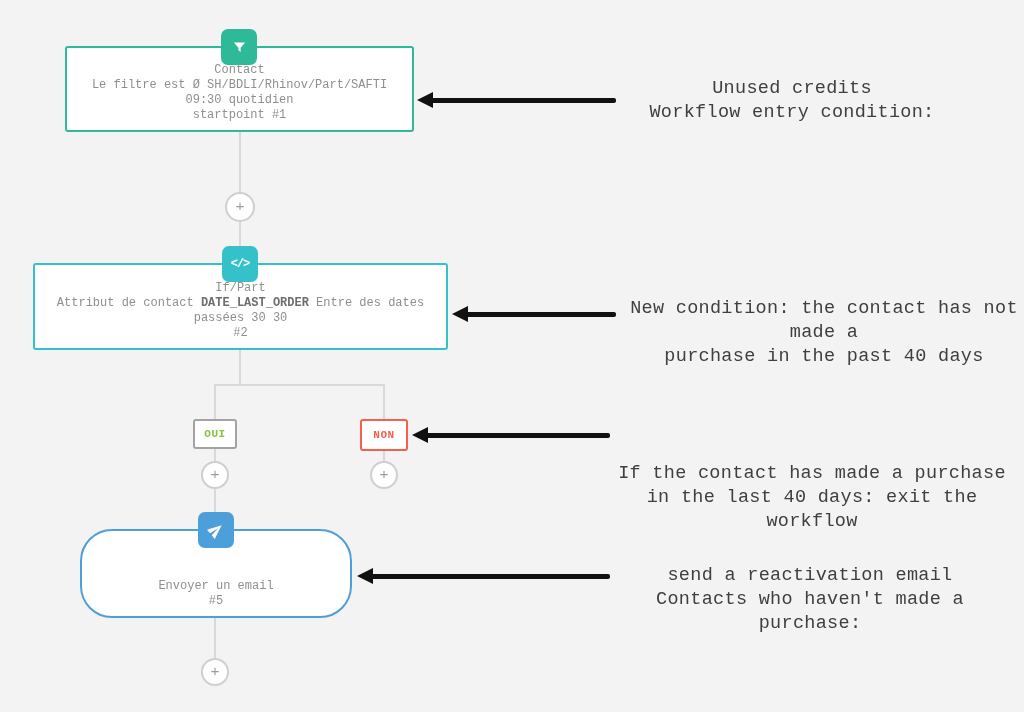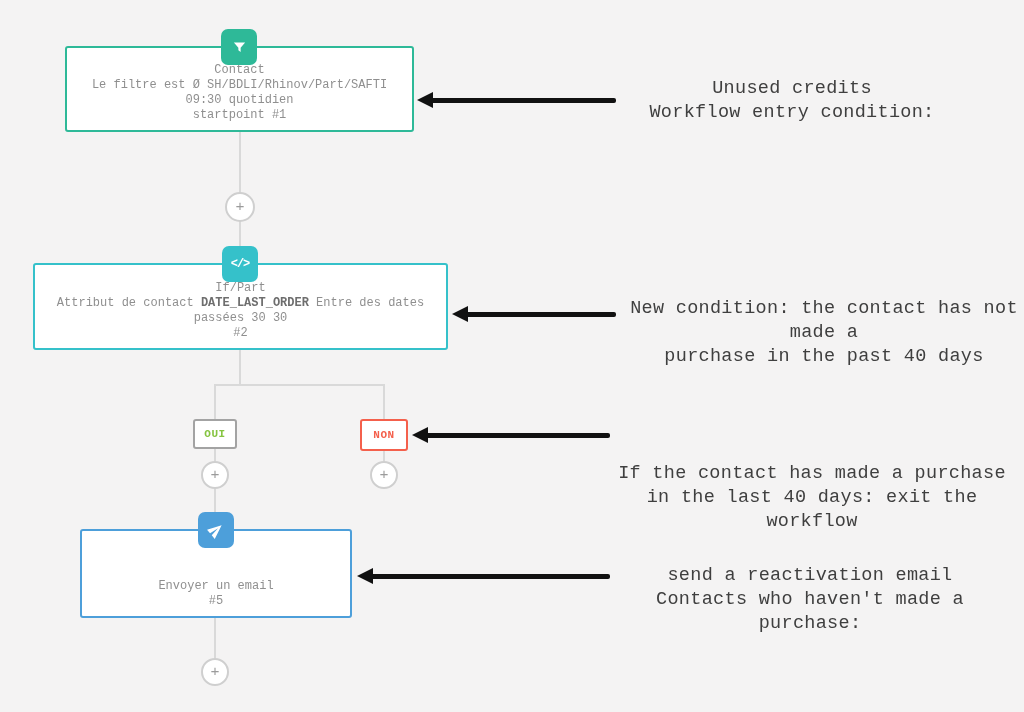--- a/index.html
+++ b/index.html
@@ -116,21 +116,21 @@
     <span>+</span>
   </div>
 
   <div class="vline" style="left:214px; top:489px; height:40px;"></div>
 
   <div class="node-icon" style="left:198px; top:512px; background:#4d9fda;">
     <svg width="16" height="16" viewBox="0 0 24 24" fill="#ffffff" style="transform:rotate(-40deg);" aria-hidden="true">
       <path d="M2 21l21-9L2 3v7l14 2-14 2v7z"></path>
     </svg>
   </div>
-  <div class="node" style="left:80px; top:529px; width:272px; height:89px; border-color:#4d9fda;">
+  <div class="node" style="left:80px; top:529px; width:272px; height:89px; border-color:#4d9fda;border-radius:32px;">
     <div class="node-text">
       <div>Envoyer un email</div>
       <div class="node-ref">#5</div>
     </div>
   </div>
 
   <div class="vline" style="left:214px; top:618px; height:40px;"></div>
   <div class="plus-circle" style="left:201px; top:658px; width:28px; height:28px;">
     <span>+</span>
   </div>

